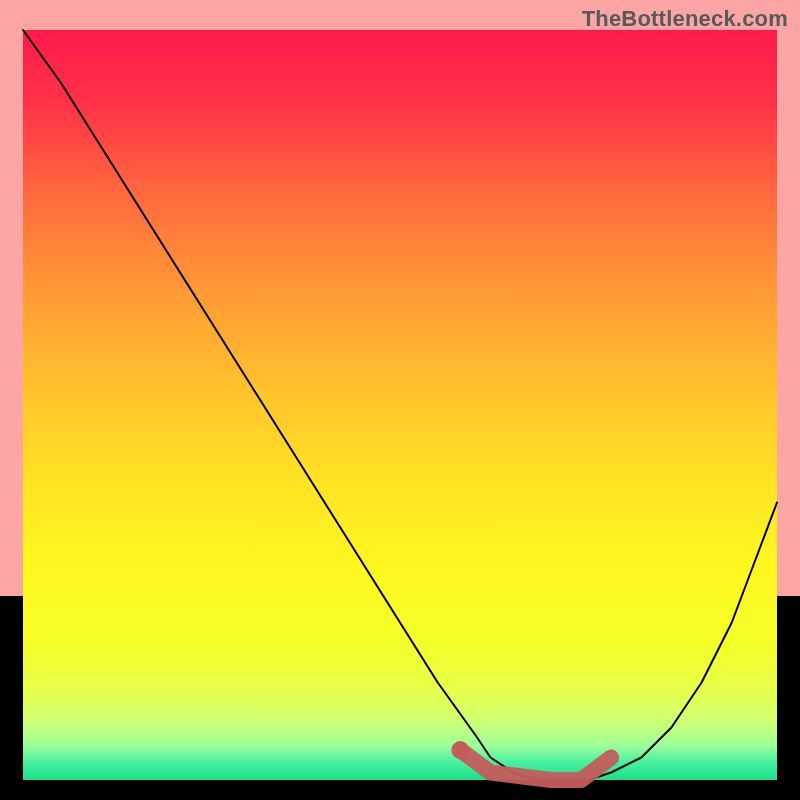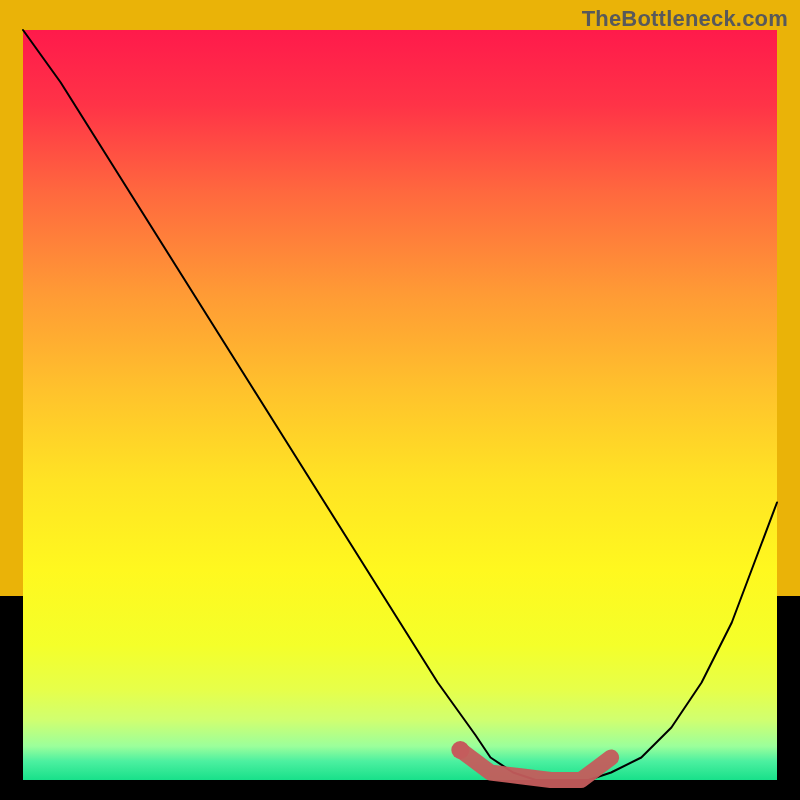--- a/index.html
+++ b/index.html
@@ -7,21 +7,21 @@
     padding: 0;
     width: 800px;
     height: 800px;
     background: #000000;
     overflow: hidden;
   }
   .stage {
     position: relative;
     width: 800px;
     height: 596px;
-    background: #eab308;
+    background: #fca5a5;
   }
   .watermark {
     position: absolute;
     top: 6px;
     right: 12px;
     font-family: Arial, Helvetica, sans-serif;
     font-size: 22px;
     font-weight: 600;
     color: #58595b;
     letter-spacing: 0.2px;

